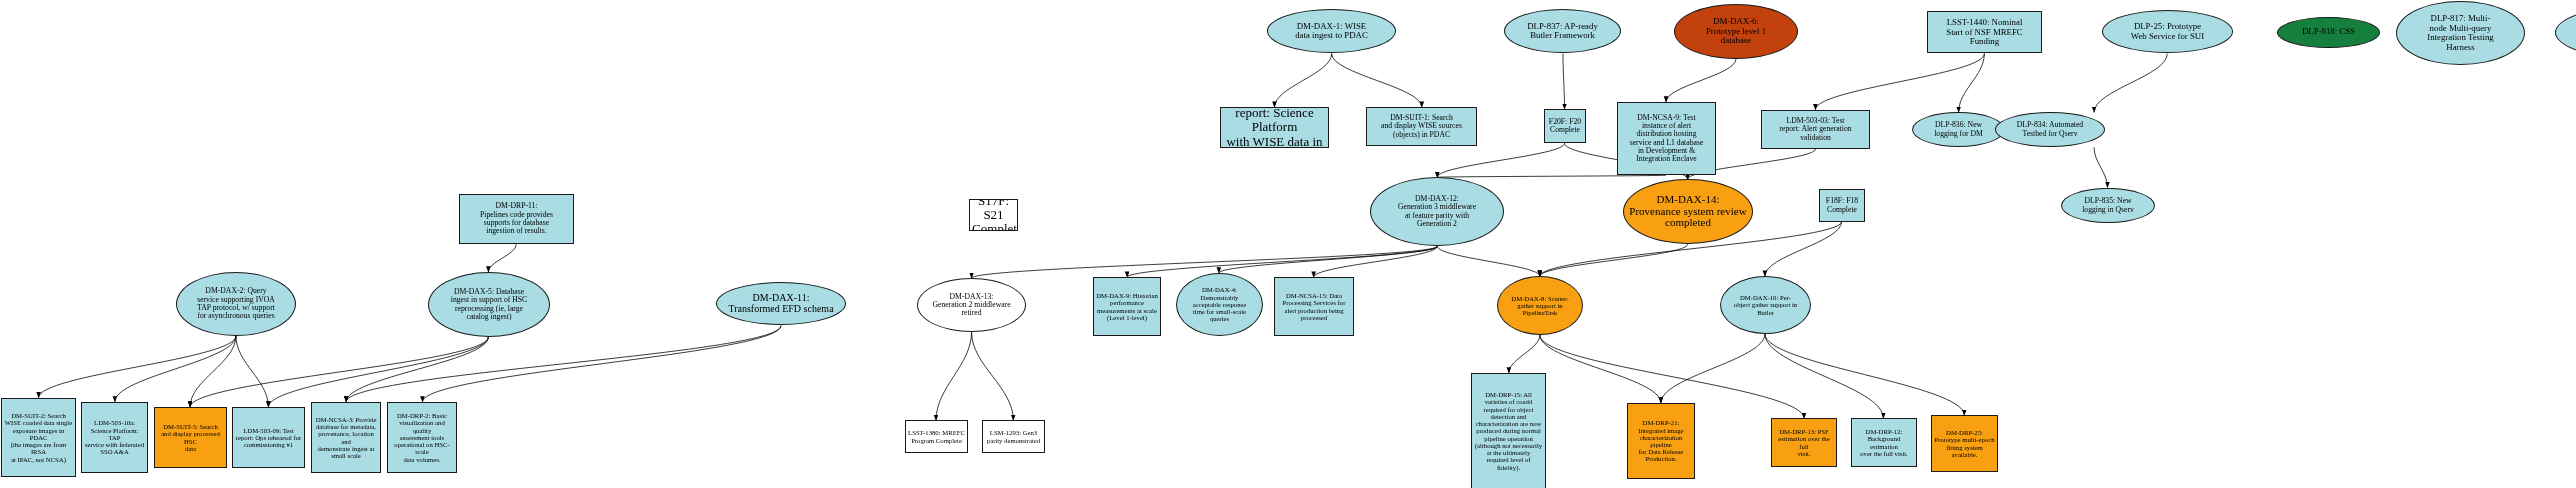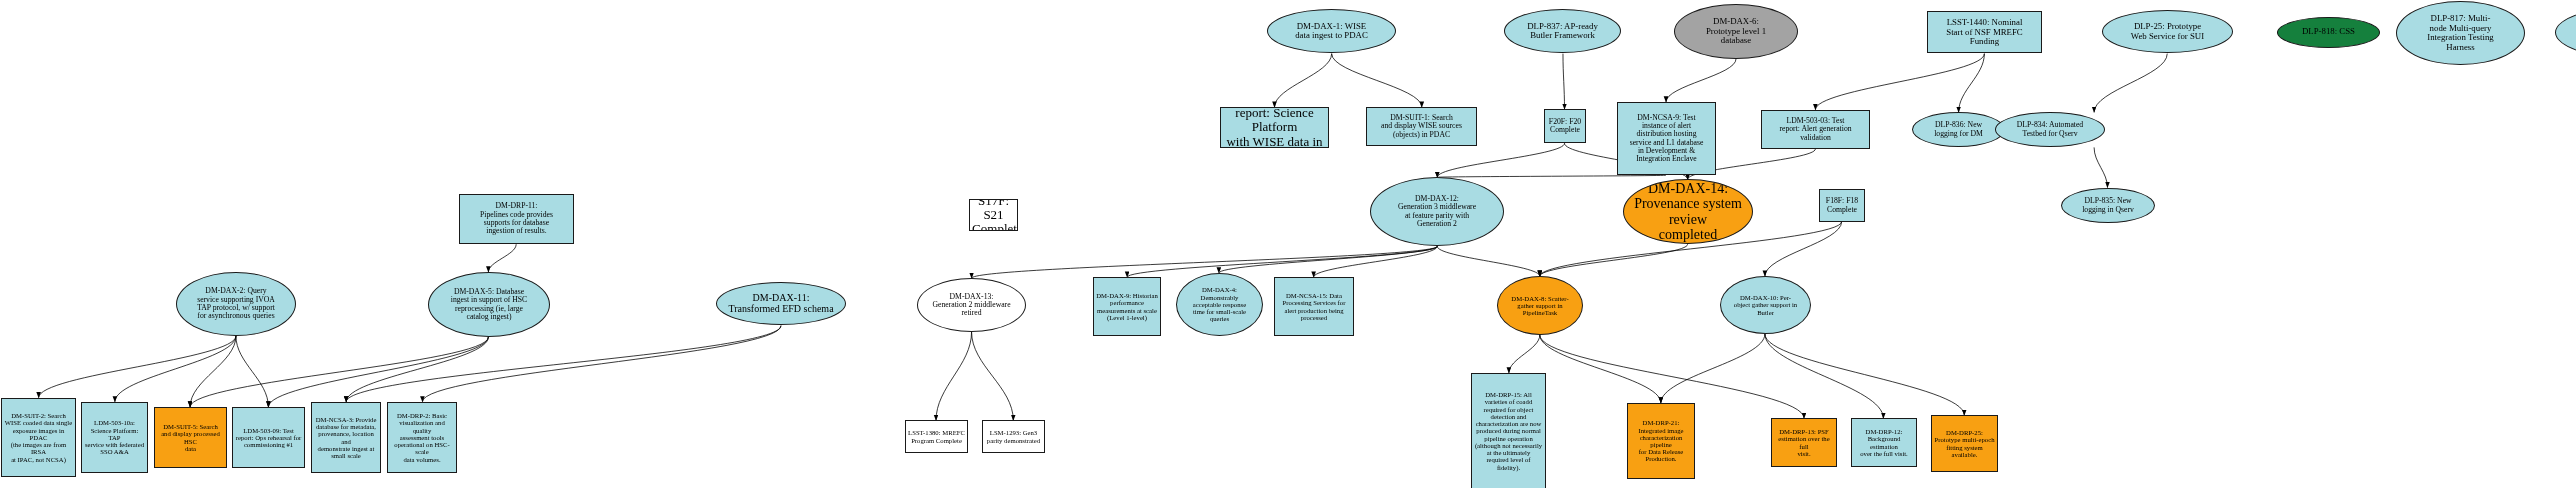--- a/index.html
+++ b/index.html
@@ -112,21 +112,21 @@
   </svg>
   <div id="node-layer">
       <div class="node ellipse" style="left: 1267px; top: 9.3px; width: 129px; height: 44px; background: rgb(169, 220, 227); font-size: 8.8px;">
         <span class="lbl">DM-DAX-1: WISE
 data ingest to PDAC</span>
       </div>
       <div class="node ellipse" style="left: 1504px; top: 9.3px; width: 117px; height: 44px; background: rgb(169, 220, 227); font-size: 8.8px;">
         <span class="lbl">DLP-837: AP-ready
 Butler Framework</span>
       </div>
-      <div class="node ellipse" style="left: 1674px; top: 4.1px; width: 124px; height: 55px; background: #a3a3a3; font-size: 8.8px;">
+      <div class="node ellipse" style="left: 1674px; top: 4.1px; width: 124px; height: 55px; background: #c2410c; font-size: 8.8px;">
         <span class="lbl">DM-DAX-6:
 Prototype level 1
 database</span>
       </div>
       <div class="node box" style="left: 1927px; top: 11.3px; width: 115px; height: 42px; background: rgb(169, 220, 227); font-size: 8.8px;">
         <span class="lbl">LSST-1440: Nominal
 Start of NSF MREFC
 Funding</span>
       </div>
       <div class="node ellipse" style="left: 2102px; top: 10.3px; width: 131px; height: 43px; background: rgb(169, 220, 227); font-size: 8.8px;">
@@ -191,21 +191,21 @@
       <div class="node box" style="left: 969px; top: 199px; width: 49px; height: 32px; background: rgb(255, 255, 255); font-size: 13px;">
         <span class="lbl">S17F: S21
 Complete</span>
       </div>
       <div class="node ellipse" style="left: 1370px; top: 177px; width: 134px; height: 69px; background: rgb(169, 220, 227); font-size: 7.7px;">
         <span class="lbl">DM-DAX-12:
 Generation 3 middleware
 at feature parity with
 Generation 2</span>
       </div>
-      <div class="node ellipse" style="left: 1623px; top: 179px; width: 130px; height: 65px; background: rgb(248, 160, 18); font-size: 14px; align-items: center;">
+      <div class="node ellipse" style="left: 1623px; top: 179px; width: 130px; height: 65px; background: rgb(248, 160, 18); font-size: 11px; align-items: center;">
         <span class="lbl">DM-DAX-14:
 Provenance system review
 completed</span>
       </div>
       <div class="node box" style="left: 1819px; top: 189px; width: 46px; height: 33px; background: rgb(169, 220, 227); font-size: 7.7px;">
         <span class="lbl">F18F: F18
 Complete</span>
       </div>
       <div class="node ellipse" style="left: 2061px; top: 188px; width: 94px; height: 35px; background: rgb(169, 220, 227); font-size: 7.7px;">
         <span class="lbl">DLP-835: New

